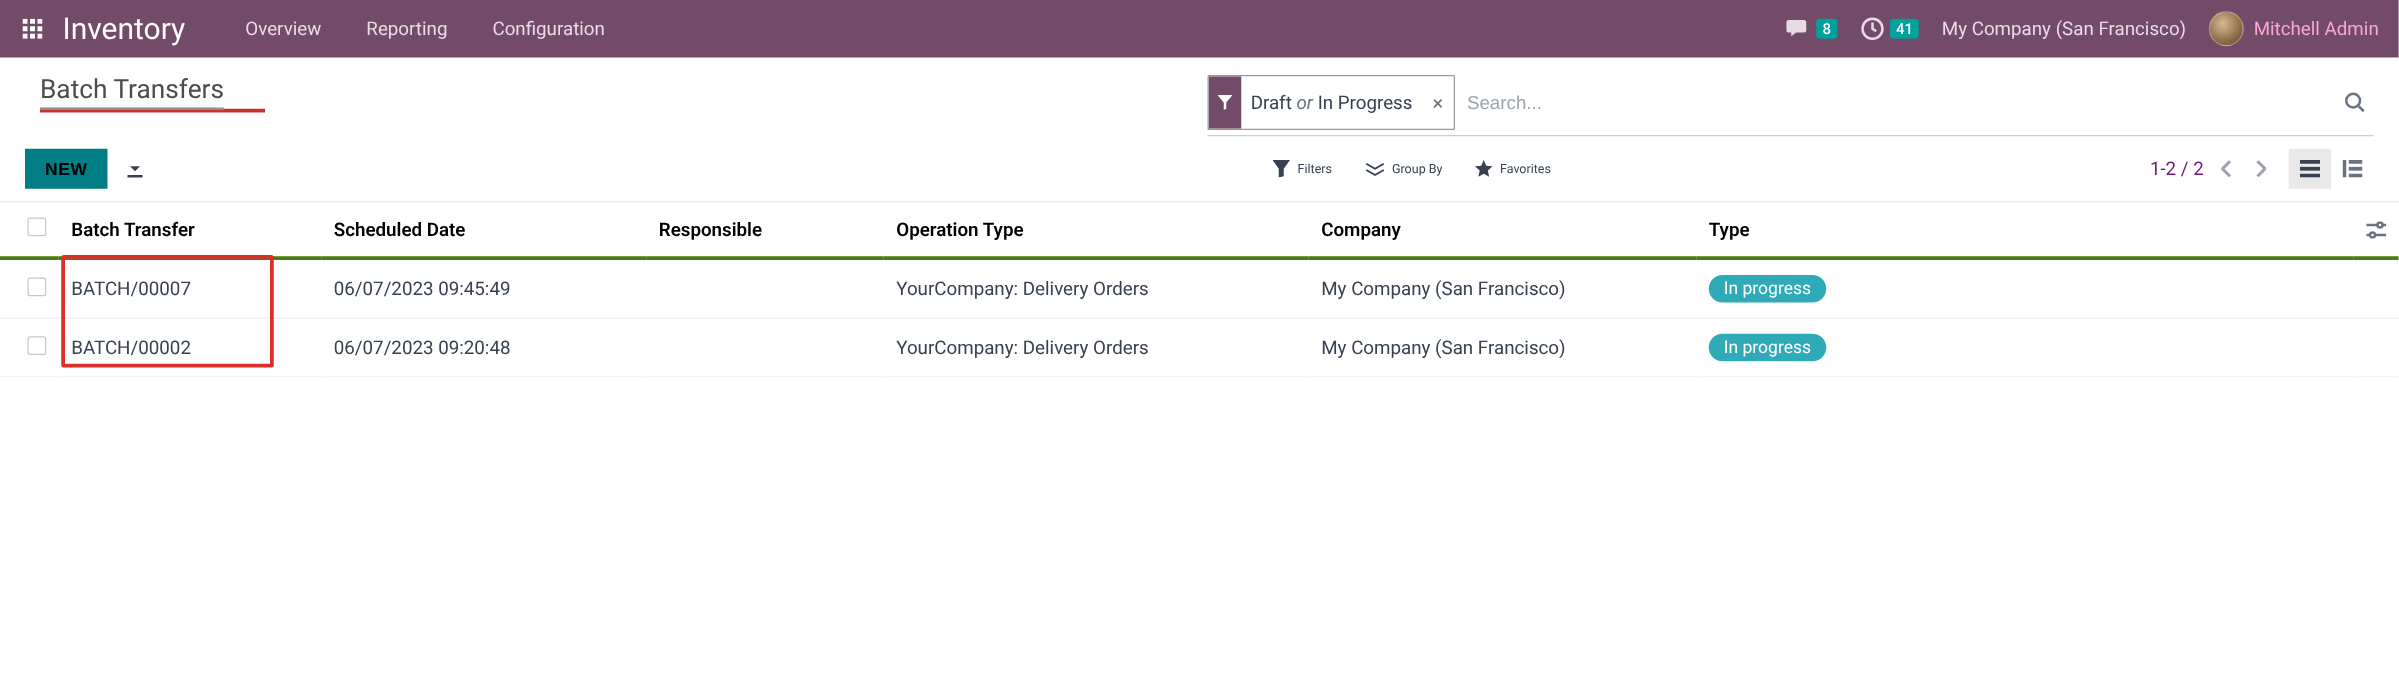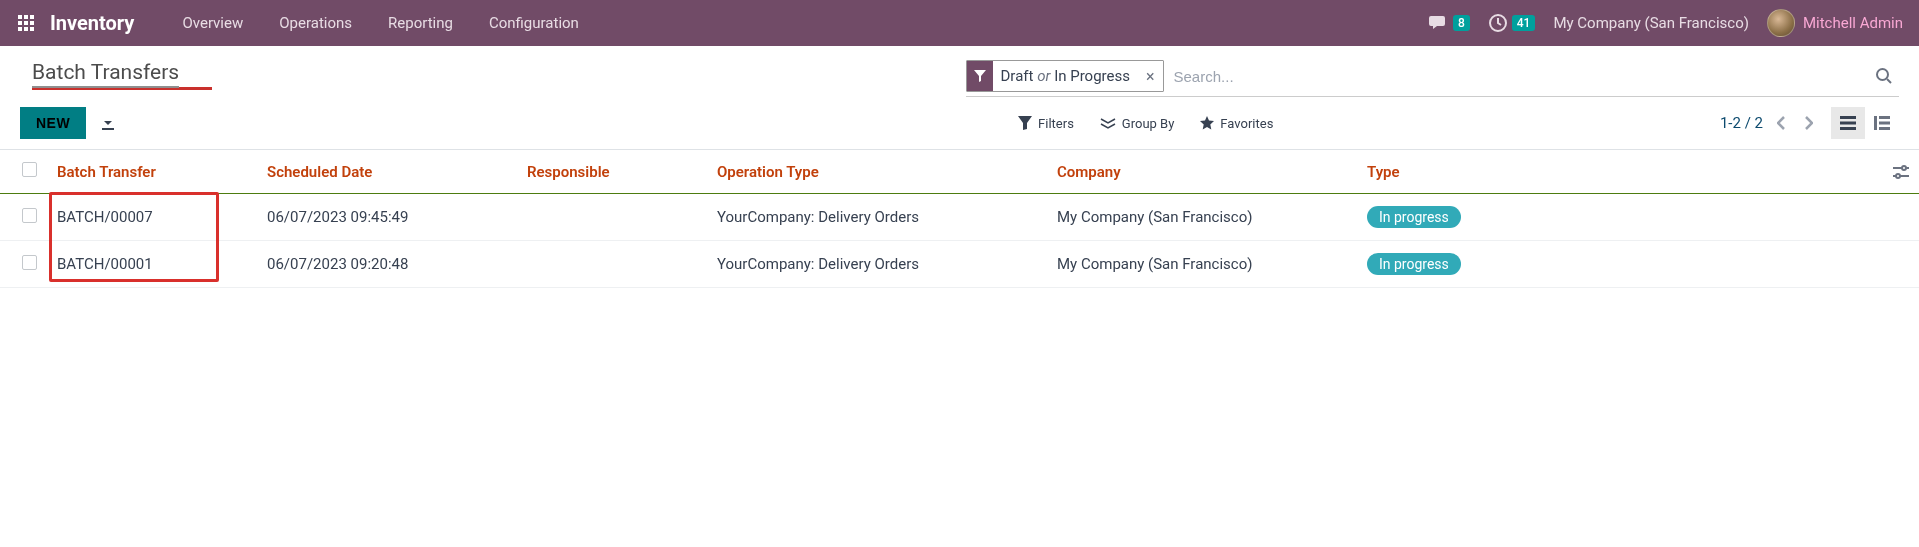--- a/index.html
+++ b/index.html
@@ -1,65 +1,65 @@
 <!DOCTYPE html>
 <html><head>
 <meta charset="utf-8">
 <style>
   * { box-sizing: border-box; margin: 0; padding: 0; }
   body { font-family: -apple-system, BlinkMacSystemFont, "Segoe UI", Roboto, sans-serif; font-size: 15px; color: #374151; background: #fff; }
 
   
   .navbar { background: #714B67; color: #fff; height: 46px; display: flex; align-items: center; padding: 0 16px; }
   .navbar .apps { width: 20px; height: 20px; margin-right: 14px; display:flex; align-items:center; justify-content:center; cursor:pointer; }
-  .navbar .brand { font-size: 20px; font-weight: 700; margin-right: 30px; }
+  .navbar .brand { font-size: 24px; font-weight: 400; margin-right: 30px; }
   .navbar .menu { display: flex; gap: 0; }
   .navbar .menu-item { padding: 0 18px; height: 48px; display:flex; align-items:center; cursor:pointer; font-size: 15px; color:#e8dce4; }
   .navbar .spacer { flex: 1; }
   .navbar .right { display: flex; align-items: center; gap: 18px; }
   .navbar .icon-badge { position: relative; display:flex; align-items:center; cursor:pointer; }
   .navbar .badge { background: #00A09D; color:#fff; font-size:12px; padding:1px 5px; border-radius:3px; margin-left:4px; font-weight:500; }
   .navbar .company { color:#e8dce4; font-size:15px; cursor:pointer; }
   .navbar .user { display:flex; align-items:center; gap:8px; cursor:pointer; color:#f9a8d4; }
   .navbar .avatar { width:28px; height:28px; border-radius:50%; background: radial-gradient(circle at 40% 35%, #d9b896 0%, #8b6f47 60%, #5a4530 100%); border:1px solid rgba(255,255,255,0.3); }
 
   
   .header-row { display:flex; align-items:flex-start; padding: 14px 20px 0 32px; }
   .header-left { flex: 0 0 50%; }
   .header-right { flex: 1; }
   .breadcrumb { font-size: 21px; color:#4c4c4c; border-bottom: 2px solid #8f8f8f; display:inline-block; padding-bottom:2px; }
   .breadcrumb-underline { border-bottom: 3px solid #c9302c; height:0; width:180px; margin-top:-1px; }
 
   .search-wrap { display:flex; align-items:center; border-bottom:1px solid #ccc; padding-bottom:4px; }
-  .filter-chip { border:1px solid #999; display:flex; align-items:center; height:32px; border-radius:1px; overflow:hidden; }
+  .filter-chip { border:1px solid #999; display:flex; align-items:center; height:44px; border-radius:1px; overflow:hidden; }
   .filter-chip .chip-icon { background:#714B67; color:#fff; width:26px; height:100%; display:flex; align-items:center; justify-content:center; }
   .filter-chip .chip-text { padding: 0 8px; font-size:15px; color:#374151; }
   .filter-chip .chip-text em { font-style: italic; color:#6b7280; }
   .filter-chip .chip-close { padding:0 8px; color:#6b7280; cursor:pointer; font-size:16px; }
   .search-input { flex:1; border:none; outline:none; font-size:15px; padding: 4px 10px; color:#374151; background:transparent; }
   .search-input::placeholder { color:#9ca3af; }
   .search-btn { color:#6b7280; cursor:pointer; padding:0 6px; }
 
   
   .control-row { display:flex; align-items:center; padding: 10px 20px 10px 20px; border-bottom:1px solid #dee2e6; }
   .control-left { display:flex; align-items:center; gap:14px; }
   .btn-new { background:#017E84; color:#000000; border:none; padding:8px 16px; font-weight:600; font-size:14px; cursor:pointer; letter-spacing:0.5px; }
   .btn-dl { color:#4c4c4c; cursor:pointer; }
   .control-mid { flex:1; display:flex; justify-content:flex-start; padding-left: 48%; gap:26px; }
-  .control-mid .tool { display:flex; align-items:center; gap:6px; color:#374151; cursor:pointer; font-size:13px; }
+  .control-mid .tool { display:flex; align-items:center; gap:6px; color:#374151; cursor:pointer; font-size:10px; }
   .control-right { display:flex; align-items:center; gap:14px; }
-  .pager { display:flex; align-items:center; gap:10px; color:#0c4a6e; font-size:15px; }
+  .pager { display:flex; align-items:center; gap:10px; color:#701a75; font-size:15px; }
   .pager .arrow { color:#9ca3af; cursor:pointer; padding:0 4px; }
   .view-switcher { display:flex; gap:0; }
   .view-btn { width:34px; height:32px; display:flex; align-items:center; justify-content:center; cursor:pointer; color:#6b7280; background:#fff; }
   .view-btn.active { background:#e8e8e8; color:#374151; }
 
   
   table.list { width:100%; border-collapse: collapse; }
-  table.list th { text-align:left; font-weight:600; font-size:15px; color:#c2410c; padding:12px 10px; border-bottom:1px solid #4d7c0f; background:#fff; }
+  table.list th { text-align:left; font-weight:600; font-size:15px; color:#000000; padding:12px 10px; border-bottom:3px solid #4d7c0f; background:#fff; }
   table.list td { padding:12px 10px; border-bottom:1px solid #eef0f2; font-size:15px; color:#374151; }
   table.list th:first-child, table.list td:first-child { width:40px; padding-left:22px; }
   table.list th:last-child { width:34px; }
   .chk { width:15px; height:15px; border:1px solid #c4c8cc; border-radius:2px; display:inline-block; cursor:pointer; background:#fff; }
   .state-pill { background:#31AAB8; color:#fff; padding:3px 12px; border-radius:12px; font-size:14px; display:inline-block; }
   .batch-col { width:210px; }
   .table-wrapper { position:relative; }
   .row-area { position:relative; }
   .settings-icon { color:#6b7280; cursor:pointer; }
 
@@ -78,21 +78,20 @@
         <rect x="6" y="6" width="4" height="4"></rect>
         <rect x="12" y="6" width="4" height="4"></rect>
       <rect x="0" y="12" width="4" height="4"></rect>
         <rect x="6" y="12" width="4" height="4"></rect>
         <rect x="12" y="12" width="4" height="4"></rect>
     </svg>
   </div>
   <div class="brand">Inventory</div>
   <div class="menu">
     <div class="menu-item">Overview</div>
-    <div class="menu-item">Operations</div>
     <div class="menu-item">Reporting</div>
     <div class="menu-item">Configuration</div>
   </div>
   <div class="spacer"></div>
   <div class="right">
     <div class="icon-badge">
       <svg width="20" height="18" viewBox="0 0 20 18" fill="#e8dce4">
           <path d="M2 2h12a2 2 0 012 2v6a2 2 0 01-2 2H8l-4 3v-3H2a2 2 0 01-2-2V4a2 2 0 012-2z"></path>
         </svg>
       <span class="badge">8</span>
@@ -232,21 +231,21 @@
       <td>BATCH/00007</td>
       <td>06/07/2023 09:45:49</td>
       <td></td>
       <td>YourCompany: Delivery Orders</td>
       <td>My Company (San Francisco)</td>
       <td><span class="state-pill">In progress</span></td>
       <td></td>
     </tr>
     <tr>
       <td><span class="chk"></span></td>
-      <td>BATCH/00001</td>
+      <td>BATCH/00002</td>
       <td>06/07/2023 09:20:48</td>
       <td></td>
       <td>YourCompany: Delivery Orders</td>
       <td>My Company (San Francisco)</td>
       <td><span class="state-pill">In progress</span></td>
       <td></td>
     </tr>
   </tbody>
 </table>
 <div style="position:absolute; left:49px; top:42px; width:170px; height:90px; border:3px solid #d9302c; border-radius:2px; pointer-events:none;"></div>

